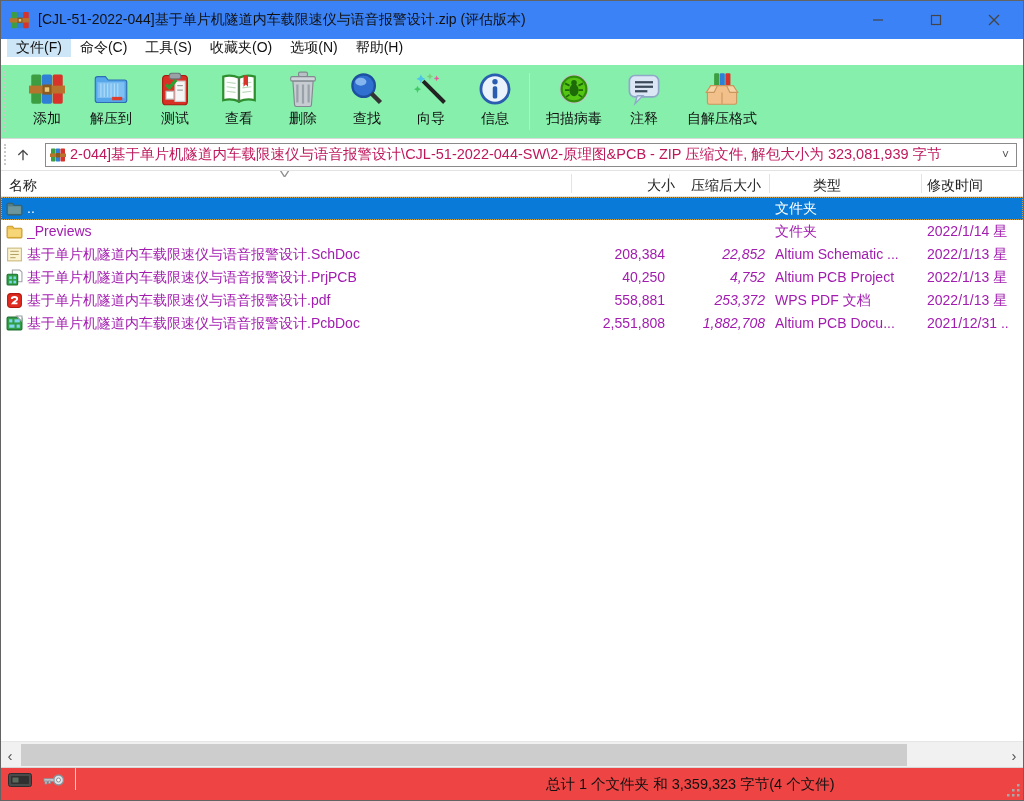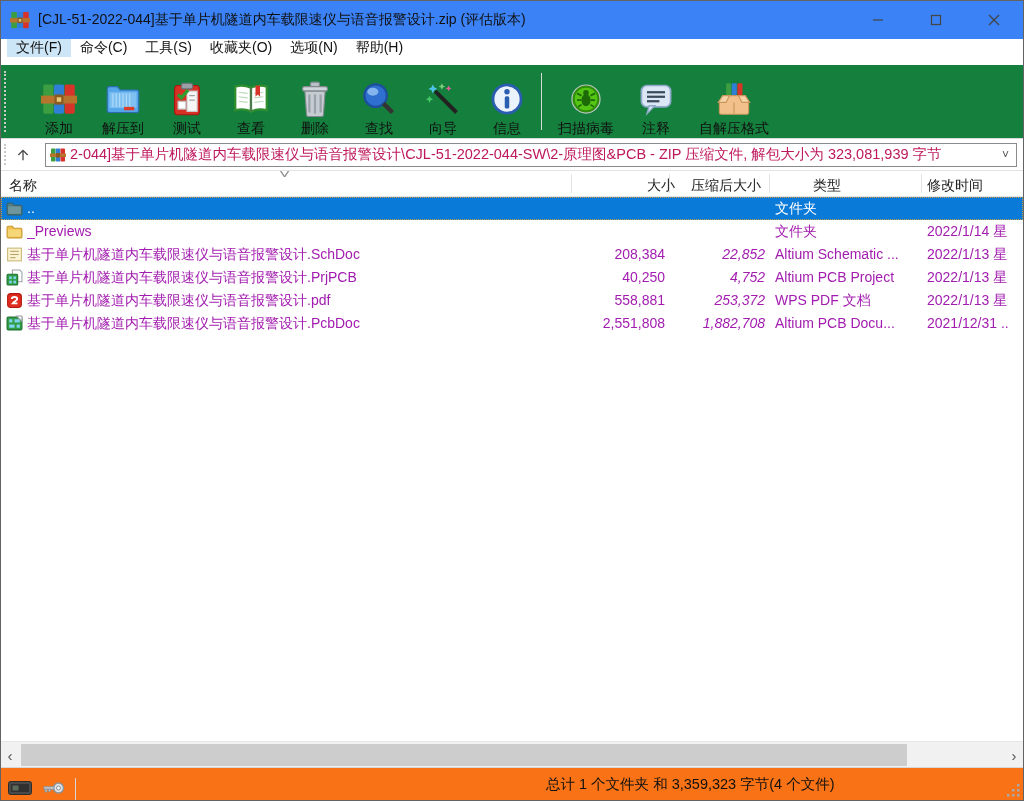--- a/index.html
+++ b/index.html
@@ -14,21 +14,21 @@
   .win-controls { display:flex; height:100%; flex:0 0 auto; }
   .wbtn { width:58px; height:100%; display:flex; align-items:center; justify-content:center; color:#333; }
   .wbtn svg { width:12px; height:12px; stroke:#444; stroke-width:1.2; fill:none; }
 
   
   .menubar { height:26px; display:flex; align-items:flex-start; padding-left:6px; background:#fff; flex:0 0 auto; }
   .menu-item { padding:0 9px; display:flex; align-items:center; white-space:nowrap; color:#111; }
   .menu-item.hot { background:#cde6f7; }
 
   
-  .toolbar { height:74px; display:flex; align-items:flex-end; padding:4px 0 0 26px; background:#15803d; border-bottom:1px solid #d9d9d9; position:relative; flex:0 0 auto; }
+  .toolbar { height:74px; display:flex; align-items:flex-start; padding:4px 0 0 14px; background:#86efac; border-bottom:1px solid #d9d9d9; position:relative; flex:0 0 auto; }
   .toolbar:before { content:""; position:absolute; left:3px; top:6px; bottom:6px; border-left:2px dotted #c9c9c9; }
   .tbtn { width:64px; display:flex; flex-direction:column; align-items:center; padding-top:2px; }
   .tbtn.w72 { width:76px; } .tbtn.w88 { width:92px; }
   .tbtn svg { width:36px; height:36px; }
   .tbtn .tlabel { margin-top:3px; font-size:14px; white-space:nowrap; color:#111; }
   .tsep { width:1px; background:#d9d9d9; align-self:stretch; margin:4px 6px 8px 2px; }
 
   
   .addressrow { height:31px; display:flex; align-items:center; background:#fff; position:relative; padding-left:8px; flex:0 0 auto; }
   .addressrow:before { content:""; position:absolute; left:3px; top:5px; bottom:5px; border-left:2px dotted #c9c9c9; }
@@ -61,21 +61,21 @@
   .row .c-date { position:absolute; left:926px; width:94px; overflow:hidden; }
   .row.sel { background:#0a7ad8; color:#fff; outline:1px dotted #caa04a; outline-offset:-1px; }
 
   
   .hscroll { height:26px; background:#f1f1f1; position:relative; border-top:1px solid #e6e6e6; flex:0 0 auto; }
   .sarrow { position:absolute; top:0; width:18px; height:26px; display:flex; align-items:center; justify-content:center; color:#505050; font-size:15px; }
   .sarrow.left { left:0; } .sarrow.right { right:0; }
   .sthumb { position:absolute; left:20px; top:2px; height:22px; width:886px; background:#cdcdcd; }
 
   
-  .statusbar { height:33px; background:#f97316; border-top:1px solid #d7d7d7; position:relative; display:flex; align-items:flex-end; flex:0 0 auto; }
+  .statusbar { height:33px; background:#ef4444; border-top:1px solid #d7d7d7; position:relative; display:flex; align-items:flex-start; flex:0 0 auto; }
   .sb-btn { width:30px; height:24px; display:flex; align-items:center; justify-content:center; margin-left:4px; }
   .sb-sep { width:1px; height:22px; background:#d7d7d7; margin-left:6px; }
   .sb-total { position:absolute; left:545px; top:0; bottom:0; display:flex; align-items:center; font-size:14.5px; color:#111; }
   .grip { position:absolute; right:2px; bottom:2px; width:14px; height:14px; }
 </style>
 </head>
 <body>
 
 <div class="window">
 

